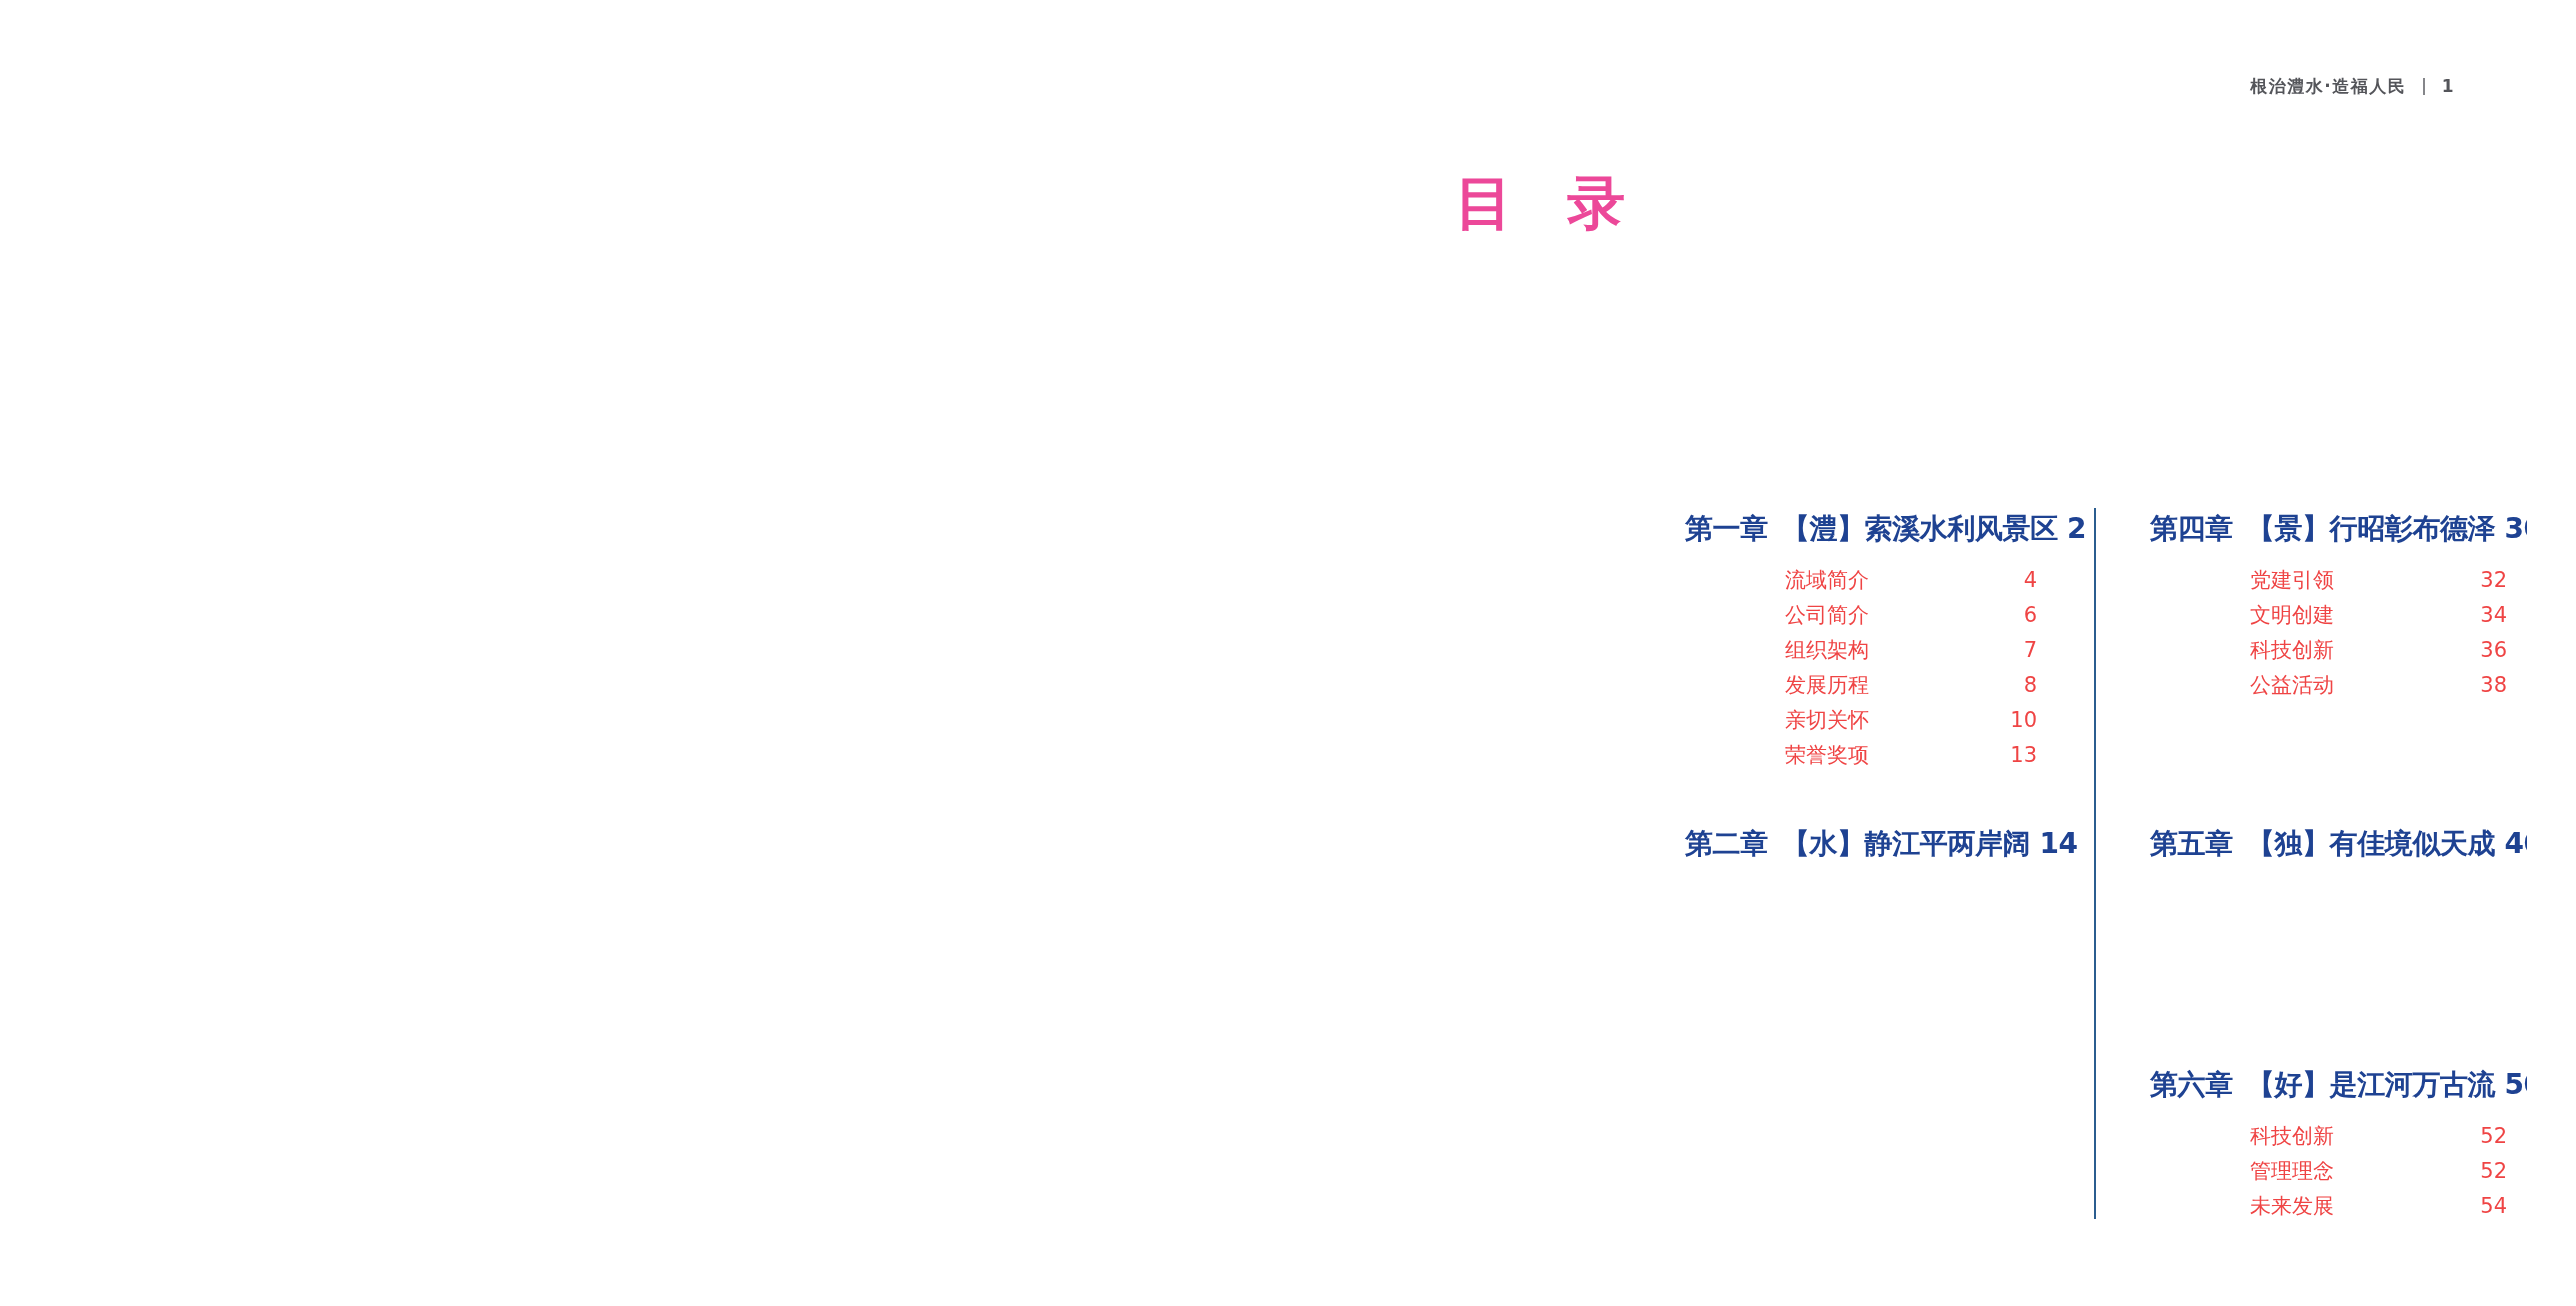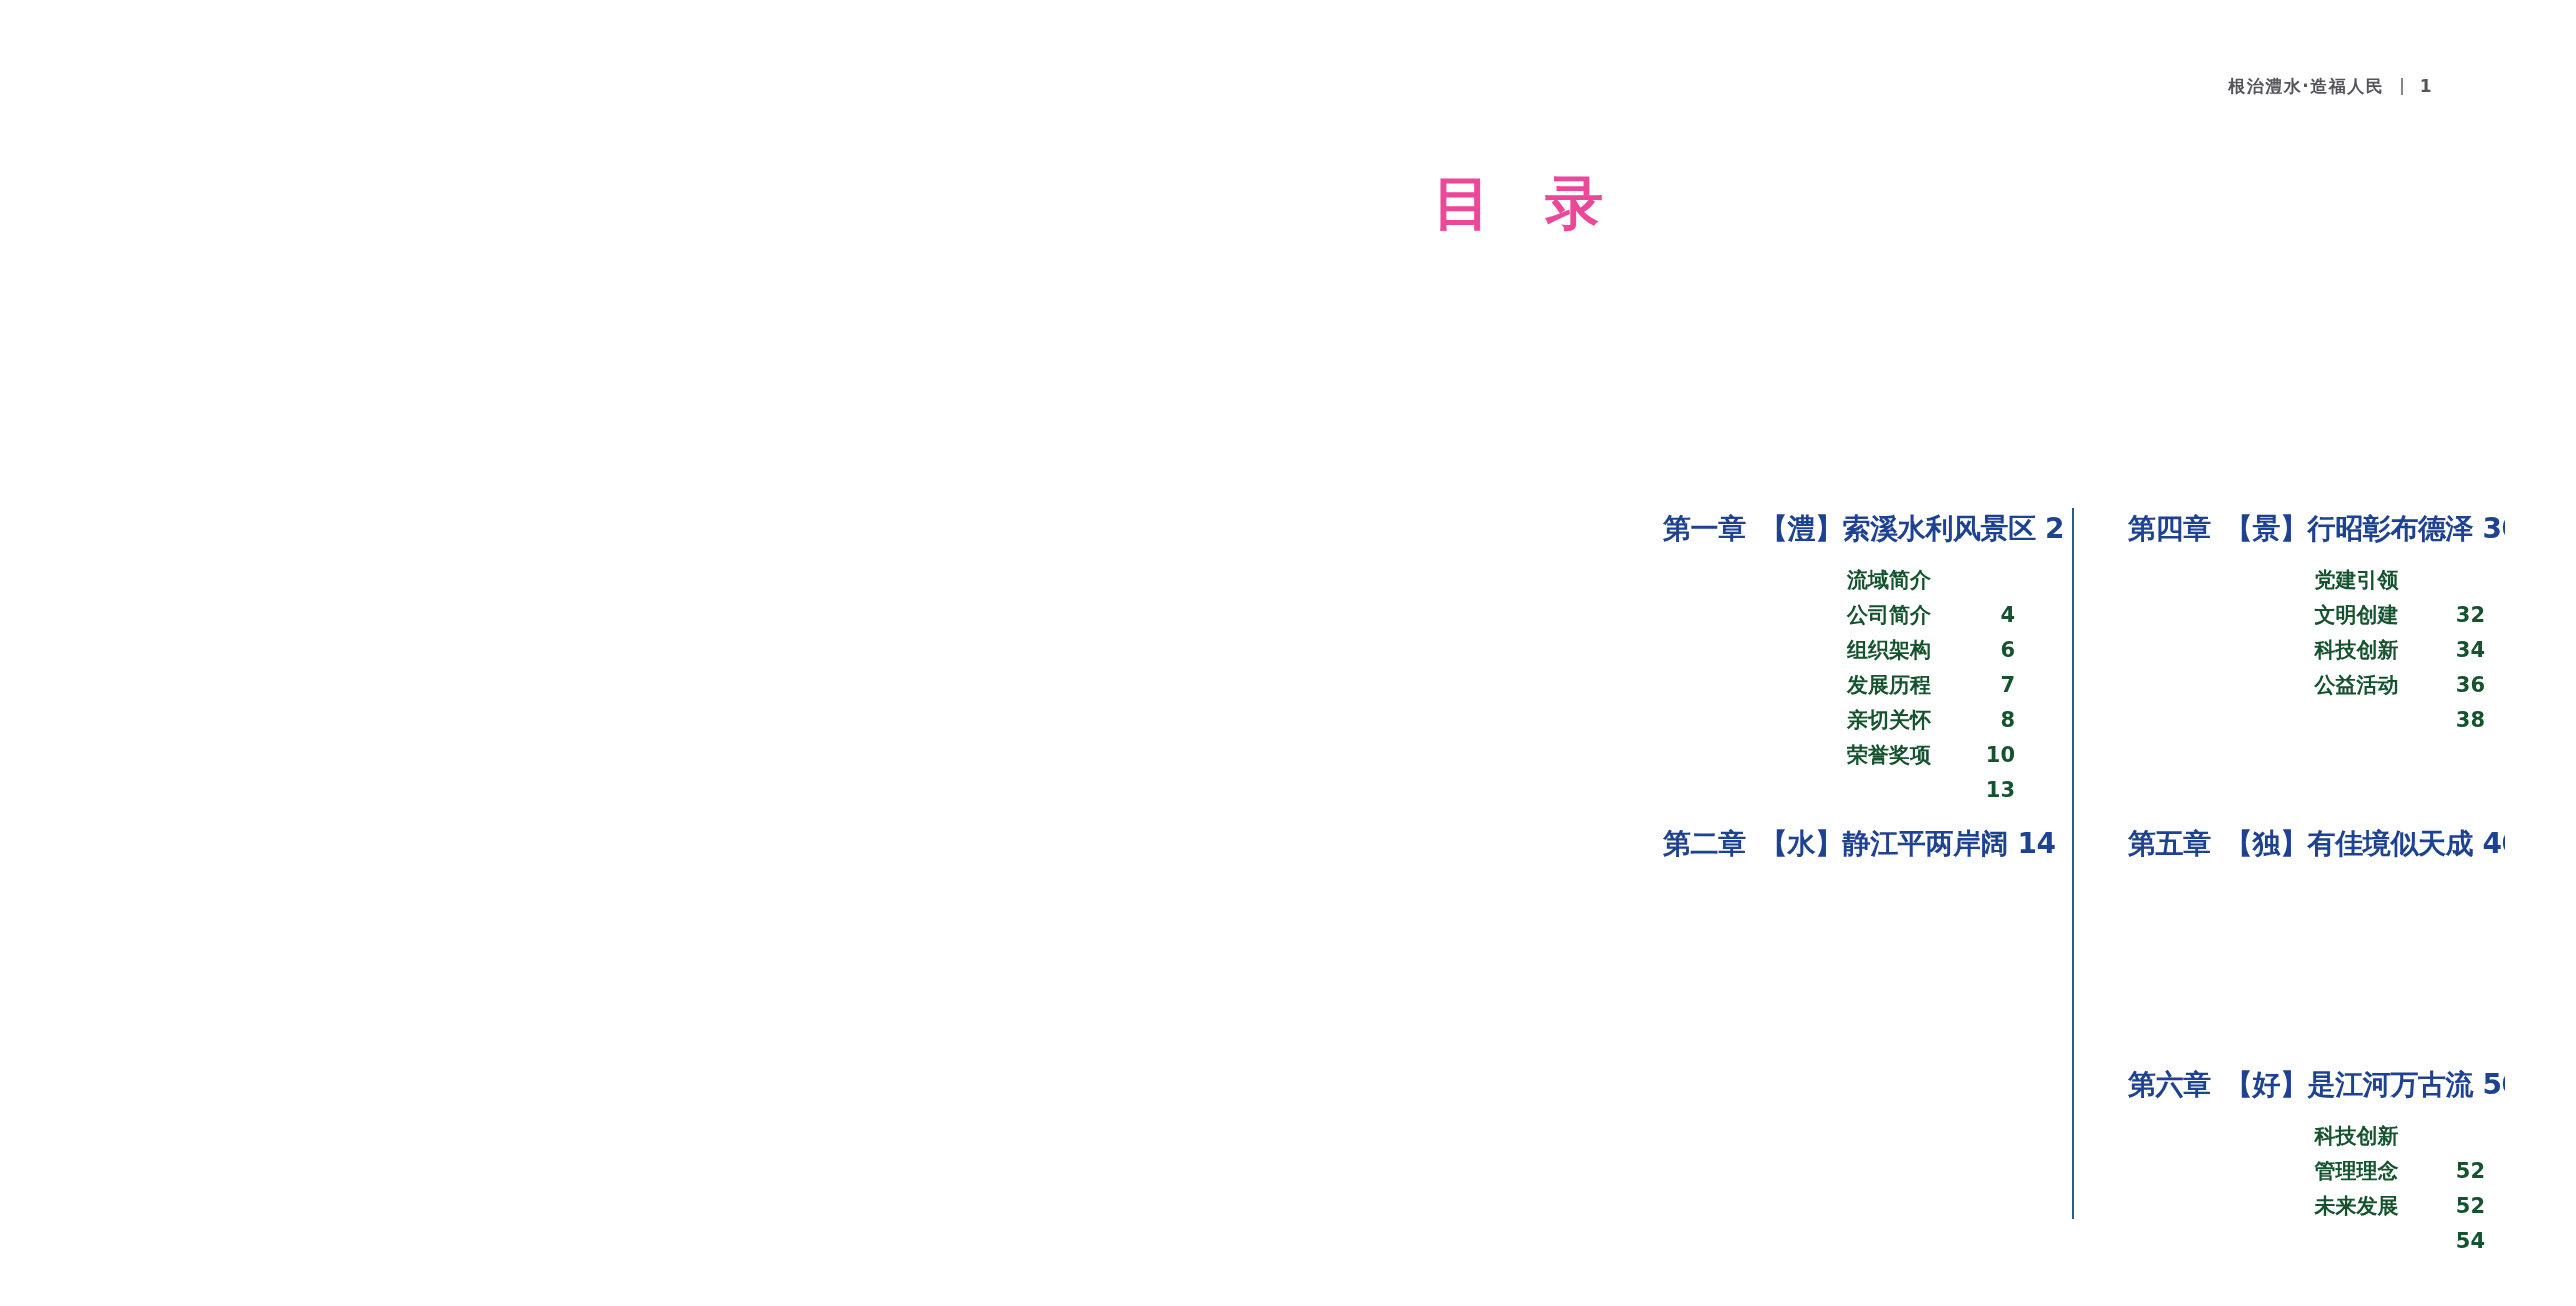--- a/index.html
+++ b/index.html
@@ -3,20 +3,21 @@
 <meta charset="utf-8">
 <style>
   html, body { margin: 0; padding: 0; background: #ffffff; }
   .page {
     position: relative;
     width: 2505px;
     height: 1306px;
     background: #ffffff;
     overflow: hidden;
     font-family: "DejaVu Sans", "Liberation Sans", sans-serif;
+    margin-left: 22px;
   }
 
   
   .header {
     position: absolute;
     top: 76px;
     right: 72px;
     display: flex;
     align-items: center;
     gap: 17px;
@@ -81,26 +82,25 @@
   .ch-label { margin-right: 14px; }
   .ch-page  { margin-left: auto; padding-left: 9.2px; }
 
   .items { margin-top: 14.6px; }
   .item {
     display: flex;
     align-items: center;
     height: 35px;
     line-height: 35px;
     font-size: 21px;
-    font-weight: bold;
-    color: #14532d;
+    font-weight: normal;
+    color: #ef4444;
     padding-left: 100px;
     white-space: pre;
     cursor: pointer;
-    flex-direction: column;
   }
   .item-page { margin-left: auto; }
 </style>
 </head>
 <body>
 
 <div class="page">
 
   <div class="header">
     <span>根治澧水·造福人民</span>

